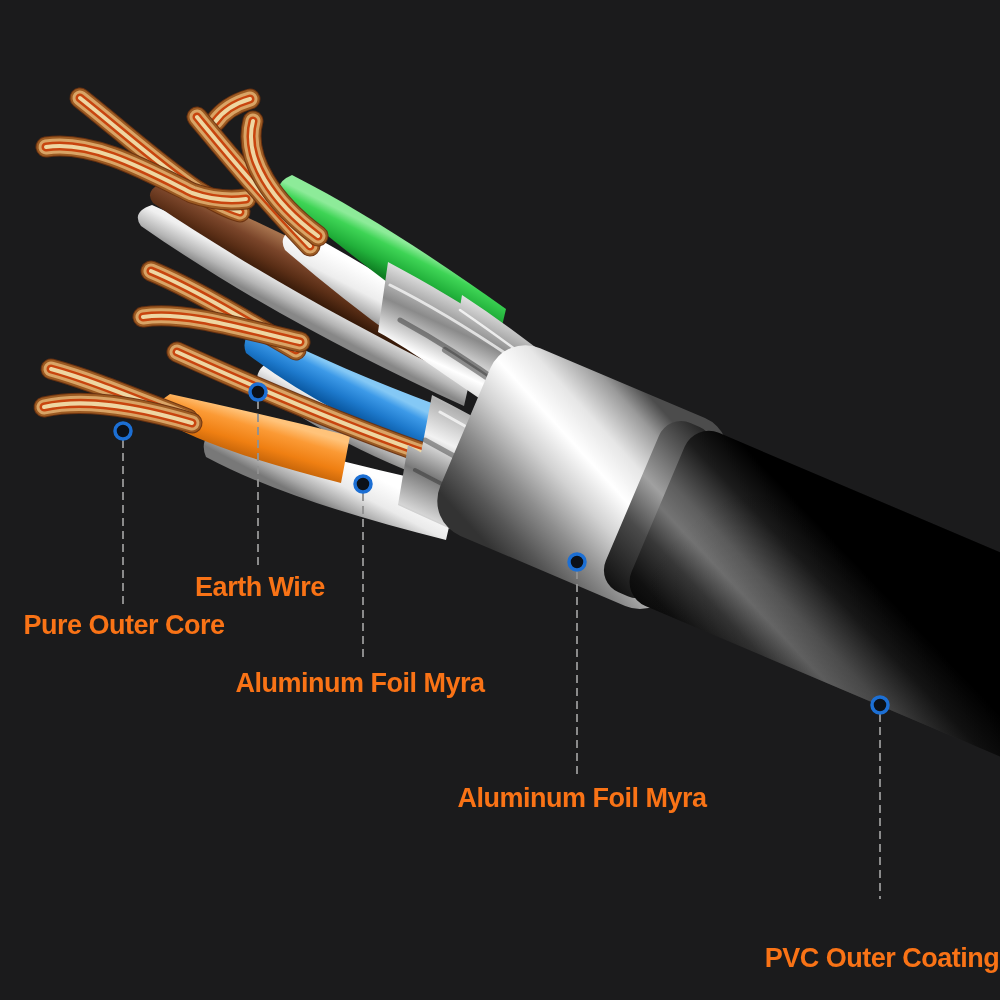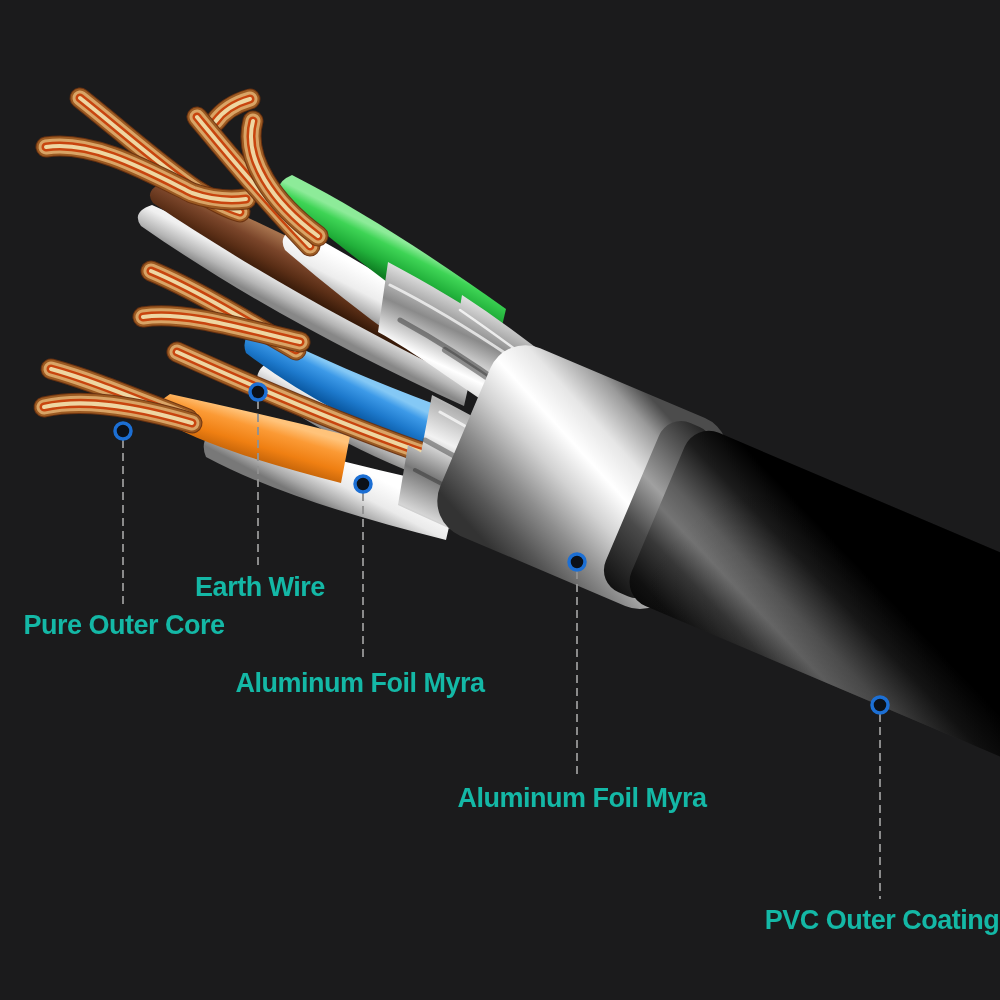--- a/index.html
+++ b/index.html
@@ -28,21 +28,21 @@
   }
   .marker {
     fill: #0c1118;
     stroke: #1c6fd4;
     stroke-width: 3.5;
   }
   .crease { fill: none; stroke-linecap: round; }
 
   .callout {
     position: absolute;
-    color: #14b8a6;
+    color: #f97316;
     font-size: 27px;
     font-weight: 700;
     letter-spacing: -0.5px;
     white-space: nowrap;
     transform: translateX(-50%);
     line-height: 1.05;
   }
 </style>
 </head>
 <body>
@@ -278,14 +278,14 @@
   </svg>
 
   <div class="callout" style="left:124px; top:611px;">Pure Outer Core</div>
 
   <div class="callout" style="left:260px; top:573px;">Earth Wire</div>
 
   <div class="callout" style="left:360px; top:669px;">Aluminum Foil Myra</div>
 
   <div class="callout" style="left:582px; top:784px;">Aluminum Foil Myra</div>
 
-  <div class="callout" style="left:882px; top:906px;">PVC Outer Coating</div>
+  <div class="callout" style="left:882px; top:944px;">PVC Outer Coating</div>
 </div>
 
 </body></html>

